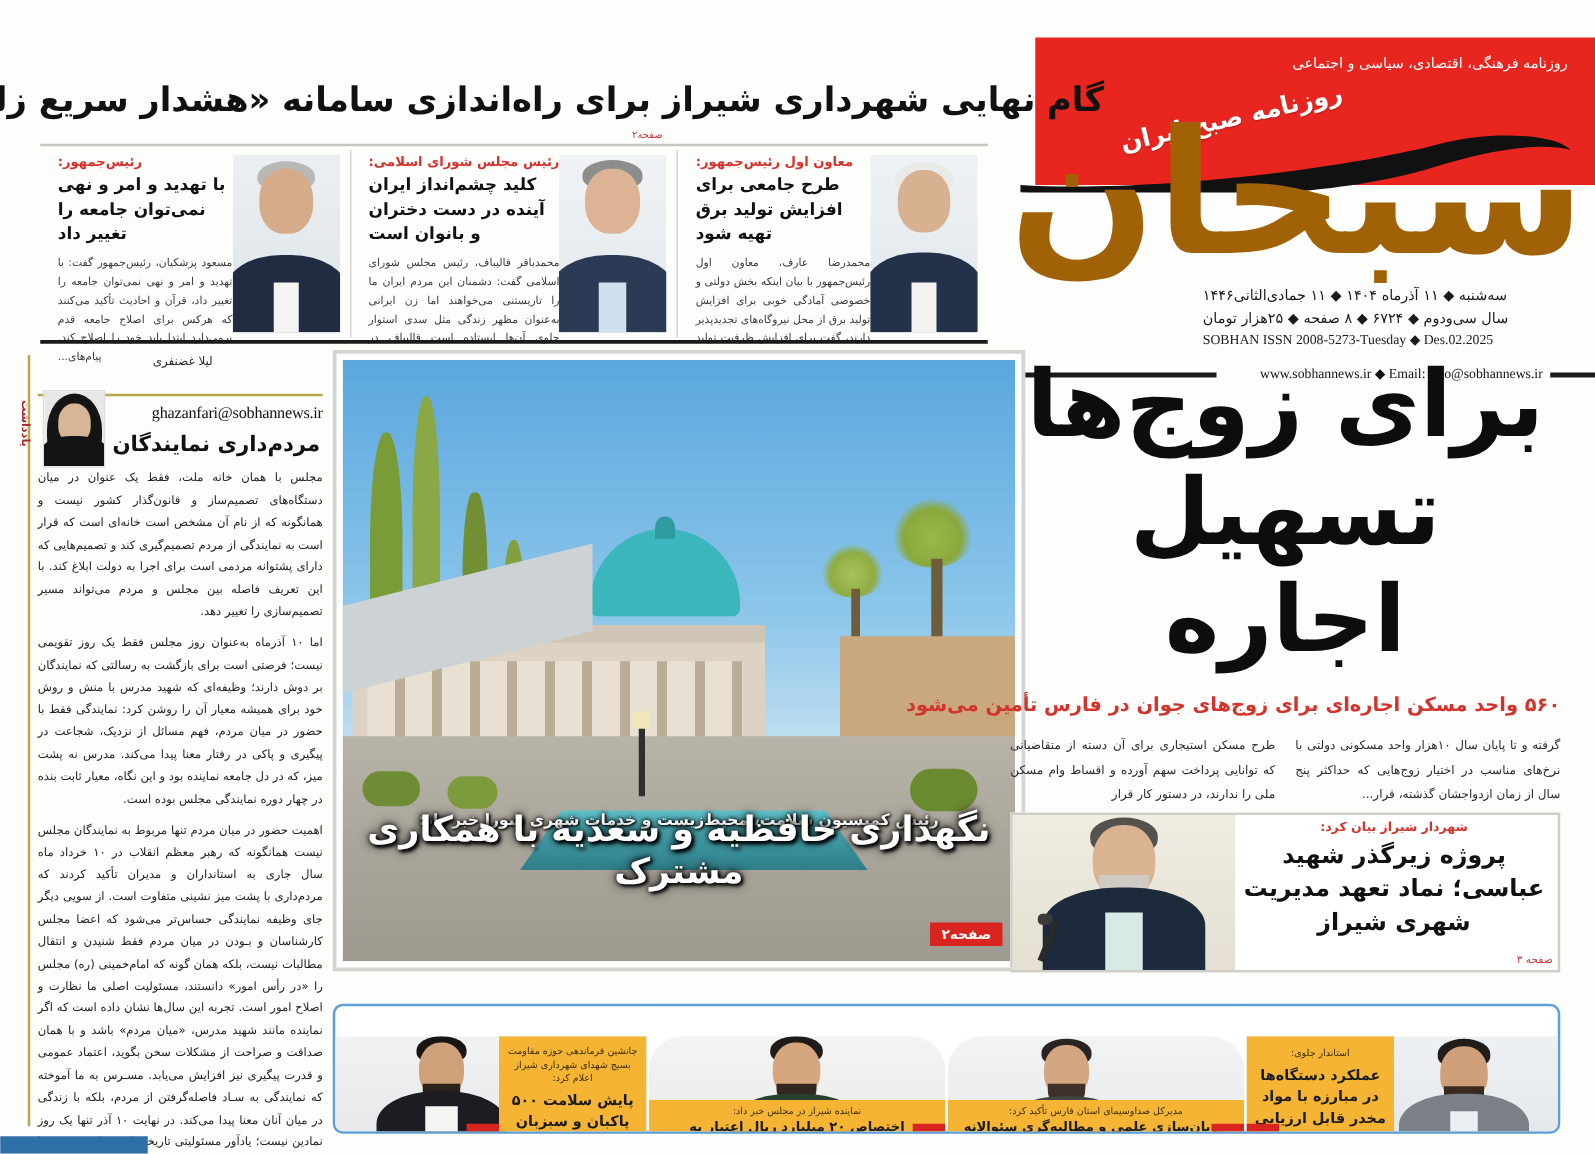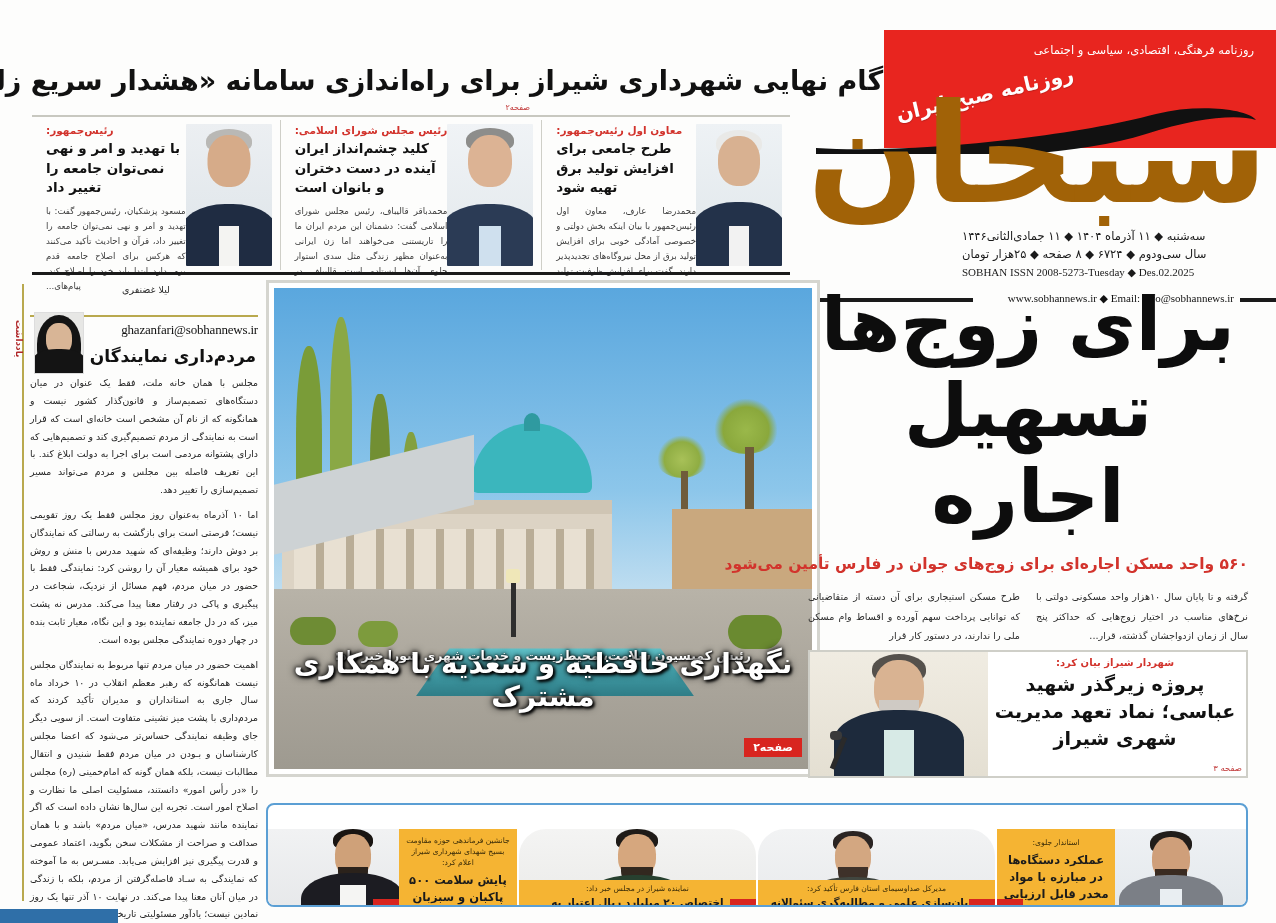--- a/index.html
+++ b/index.html
@@ -21,21 +21,21 @@
   }
 
   
   .masthead {
     position: absolute;
     top: 30px; right: 0; width: 478px; height: 248px;
   }
   .red-block {
     position: absolute;
     top: 0; right: 0;
-    width: 392px; height: 118px;
+    width: 448px; height: 118px;
     background: #e8251f;
   }
   .red-block-tagline {
     position: absolute;
     top: 13px; right: 22px;
     color: #ffffff;
     font-size: 11.5px;
     letter-spacing: .3px;
     white-space: nowrap;
     direction: rtl;

